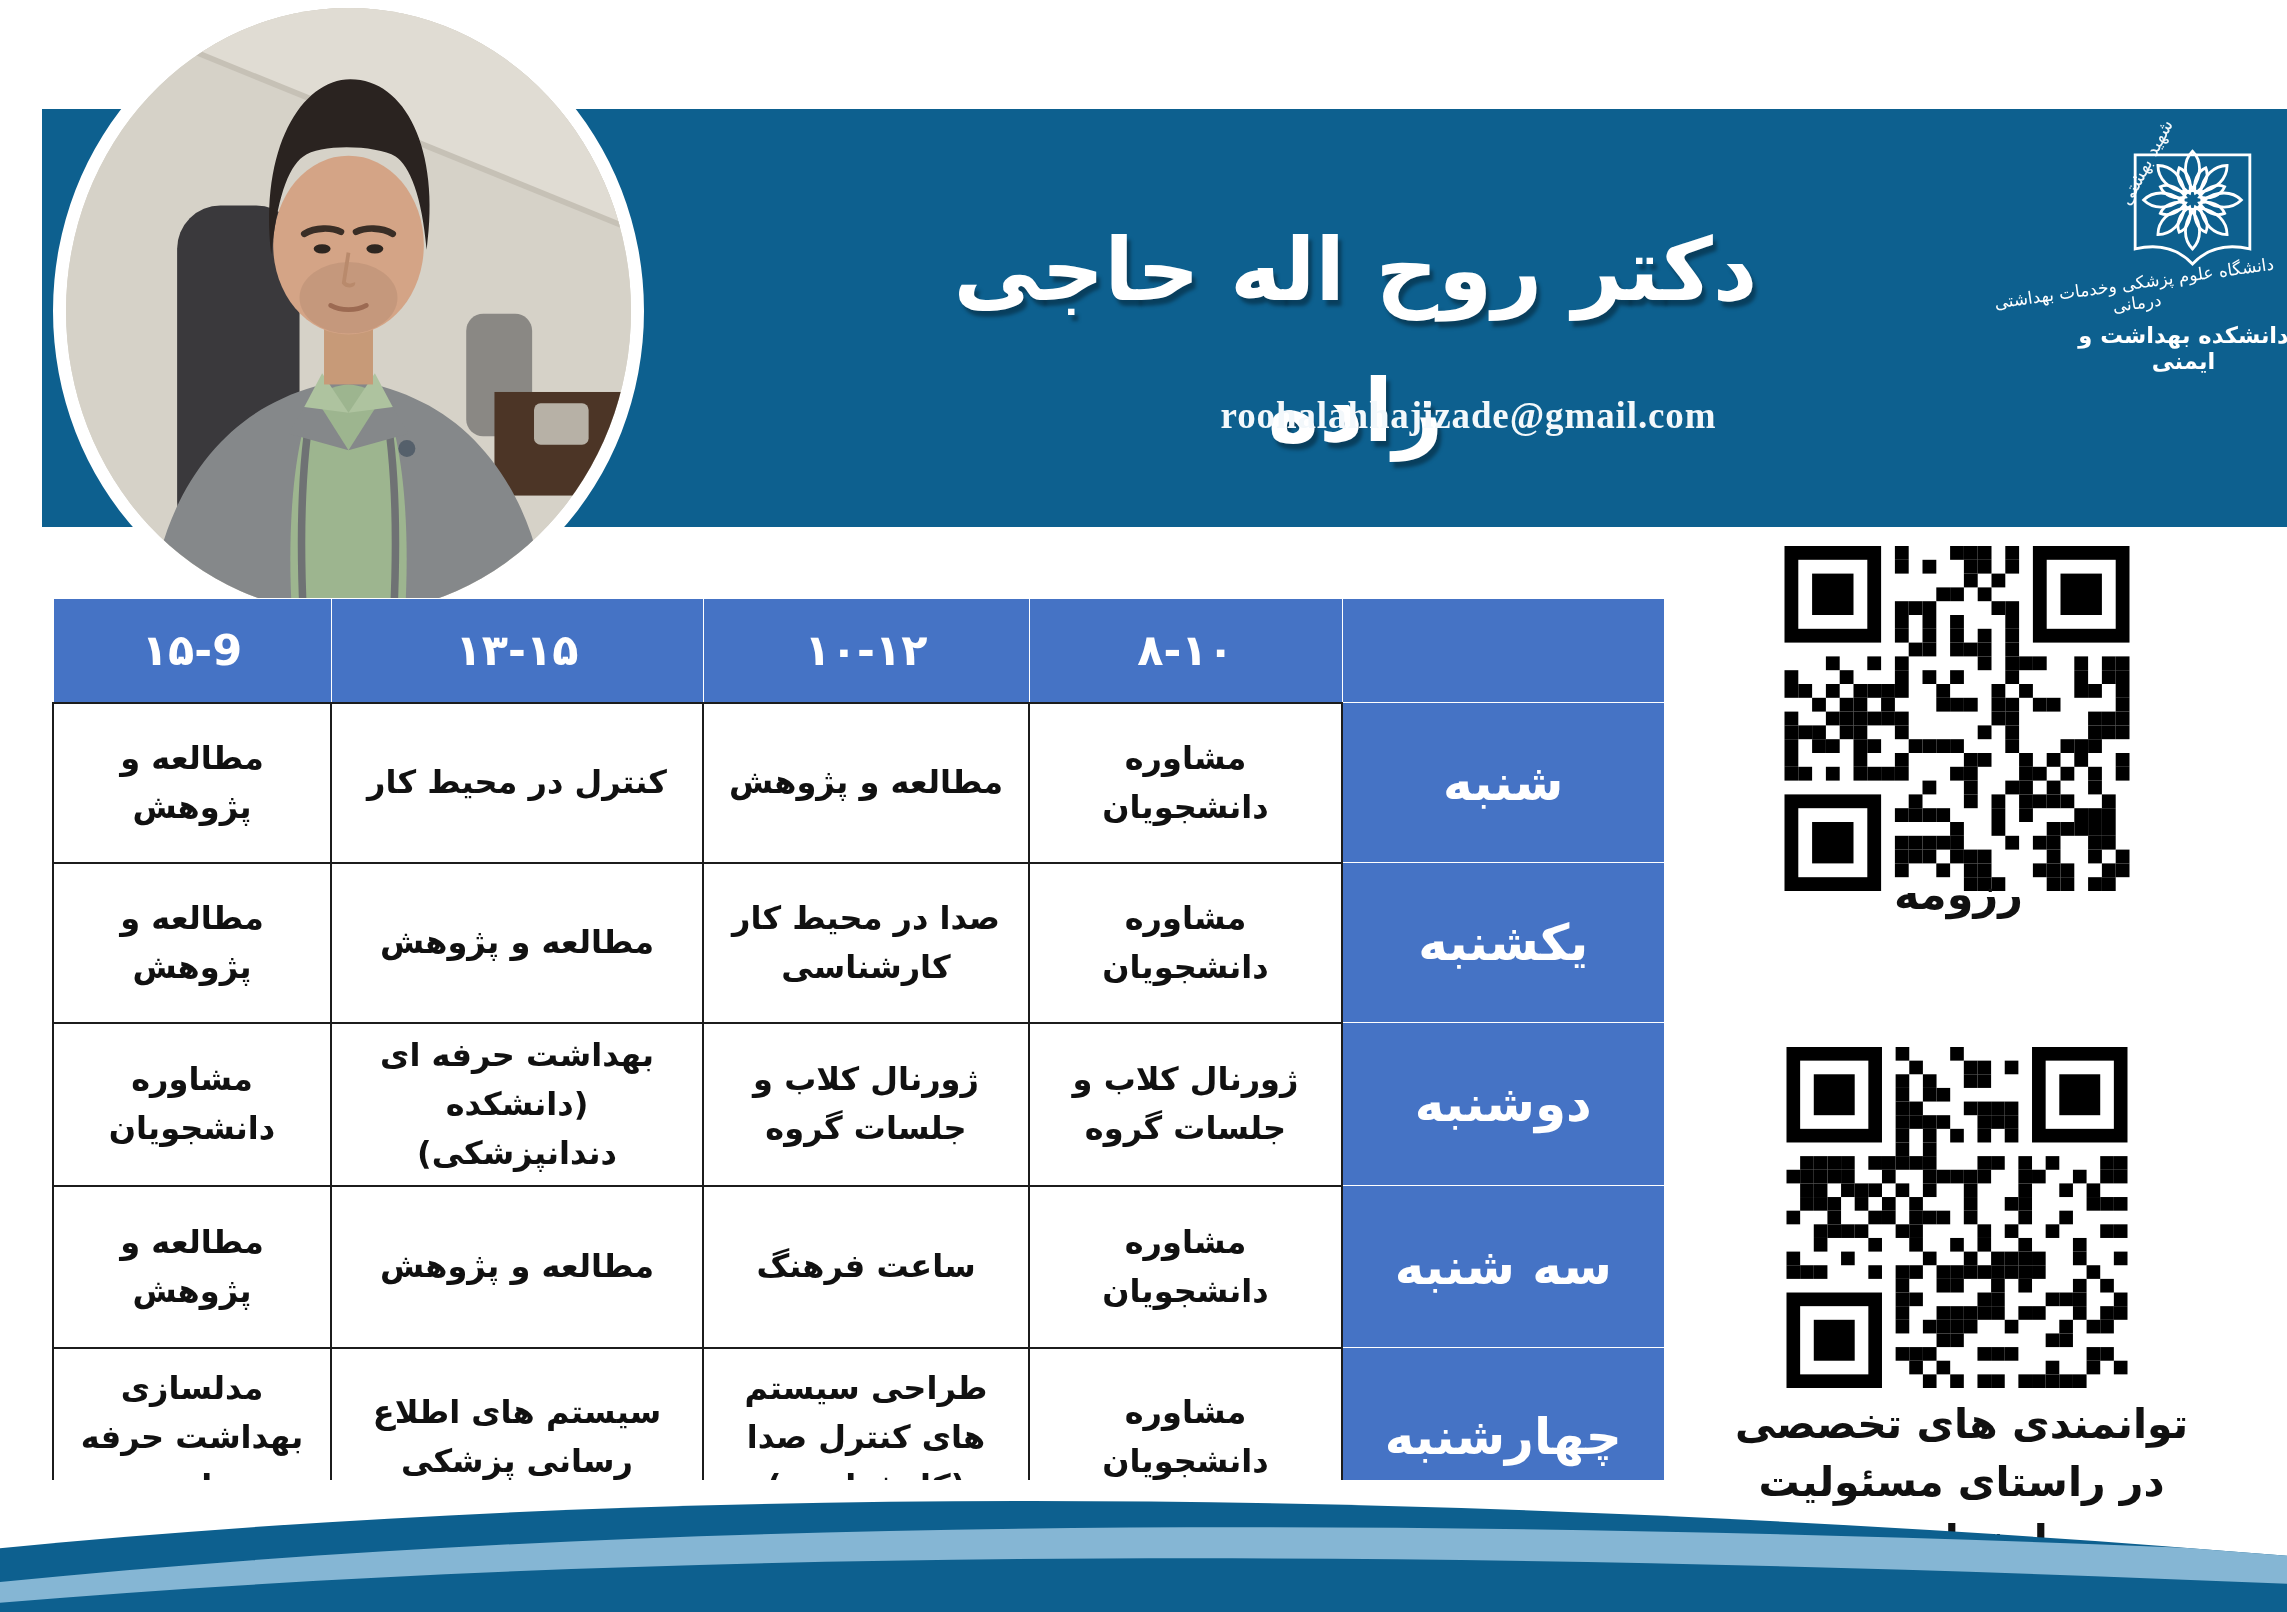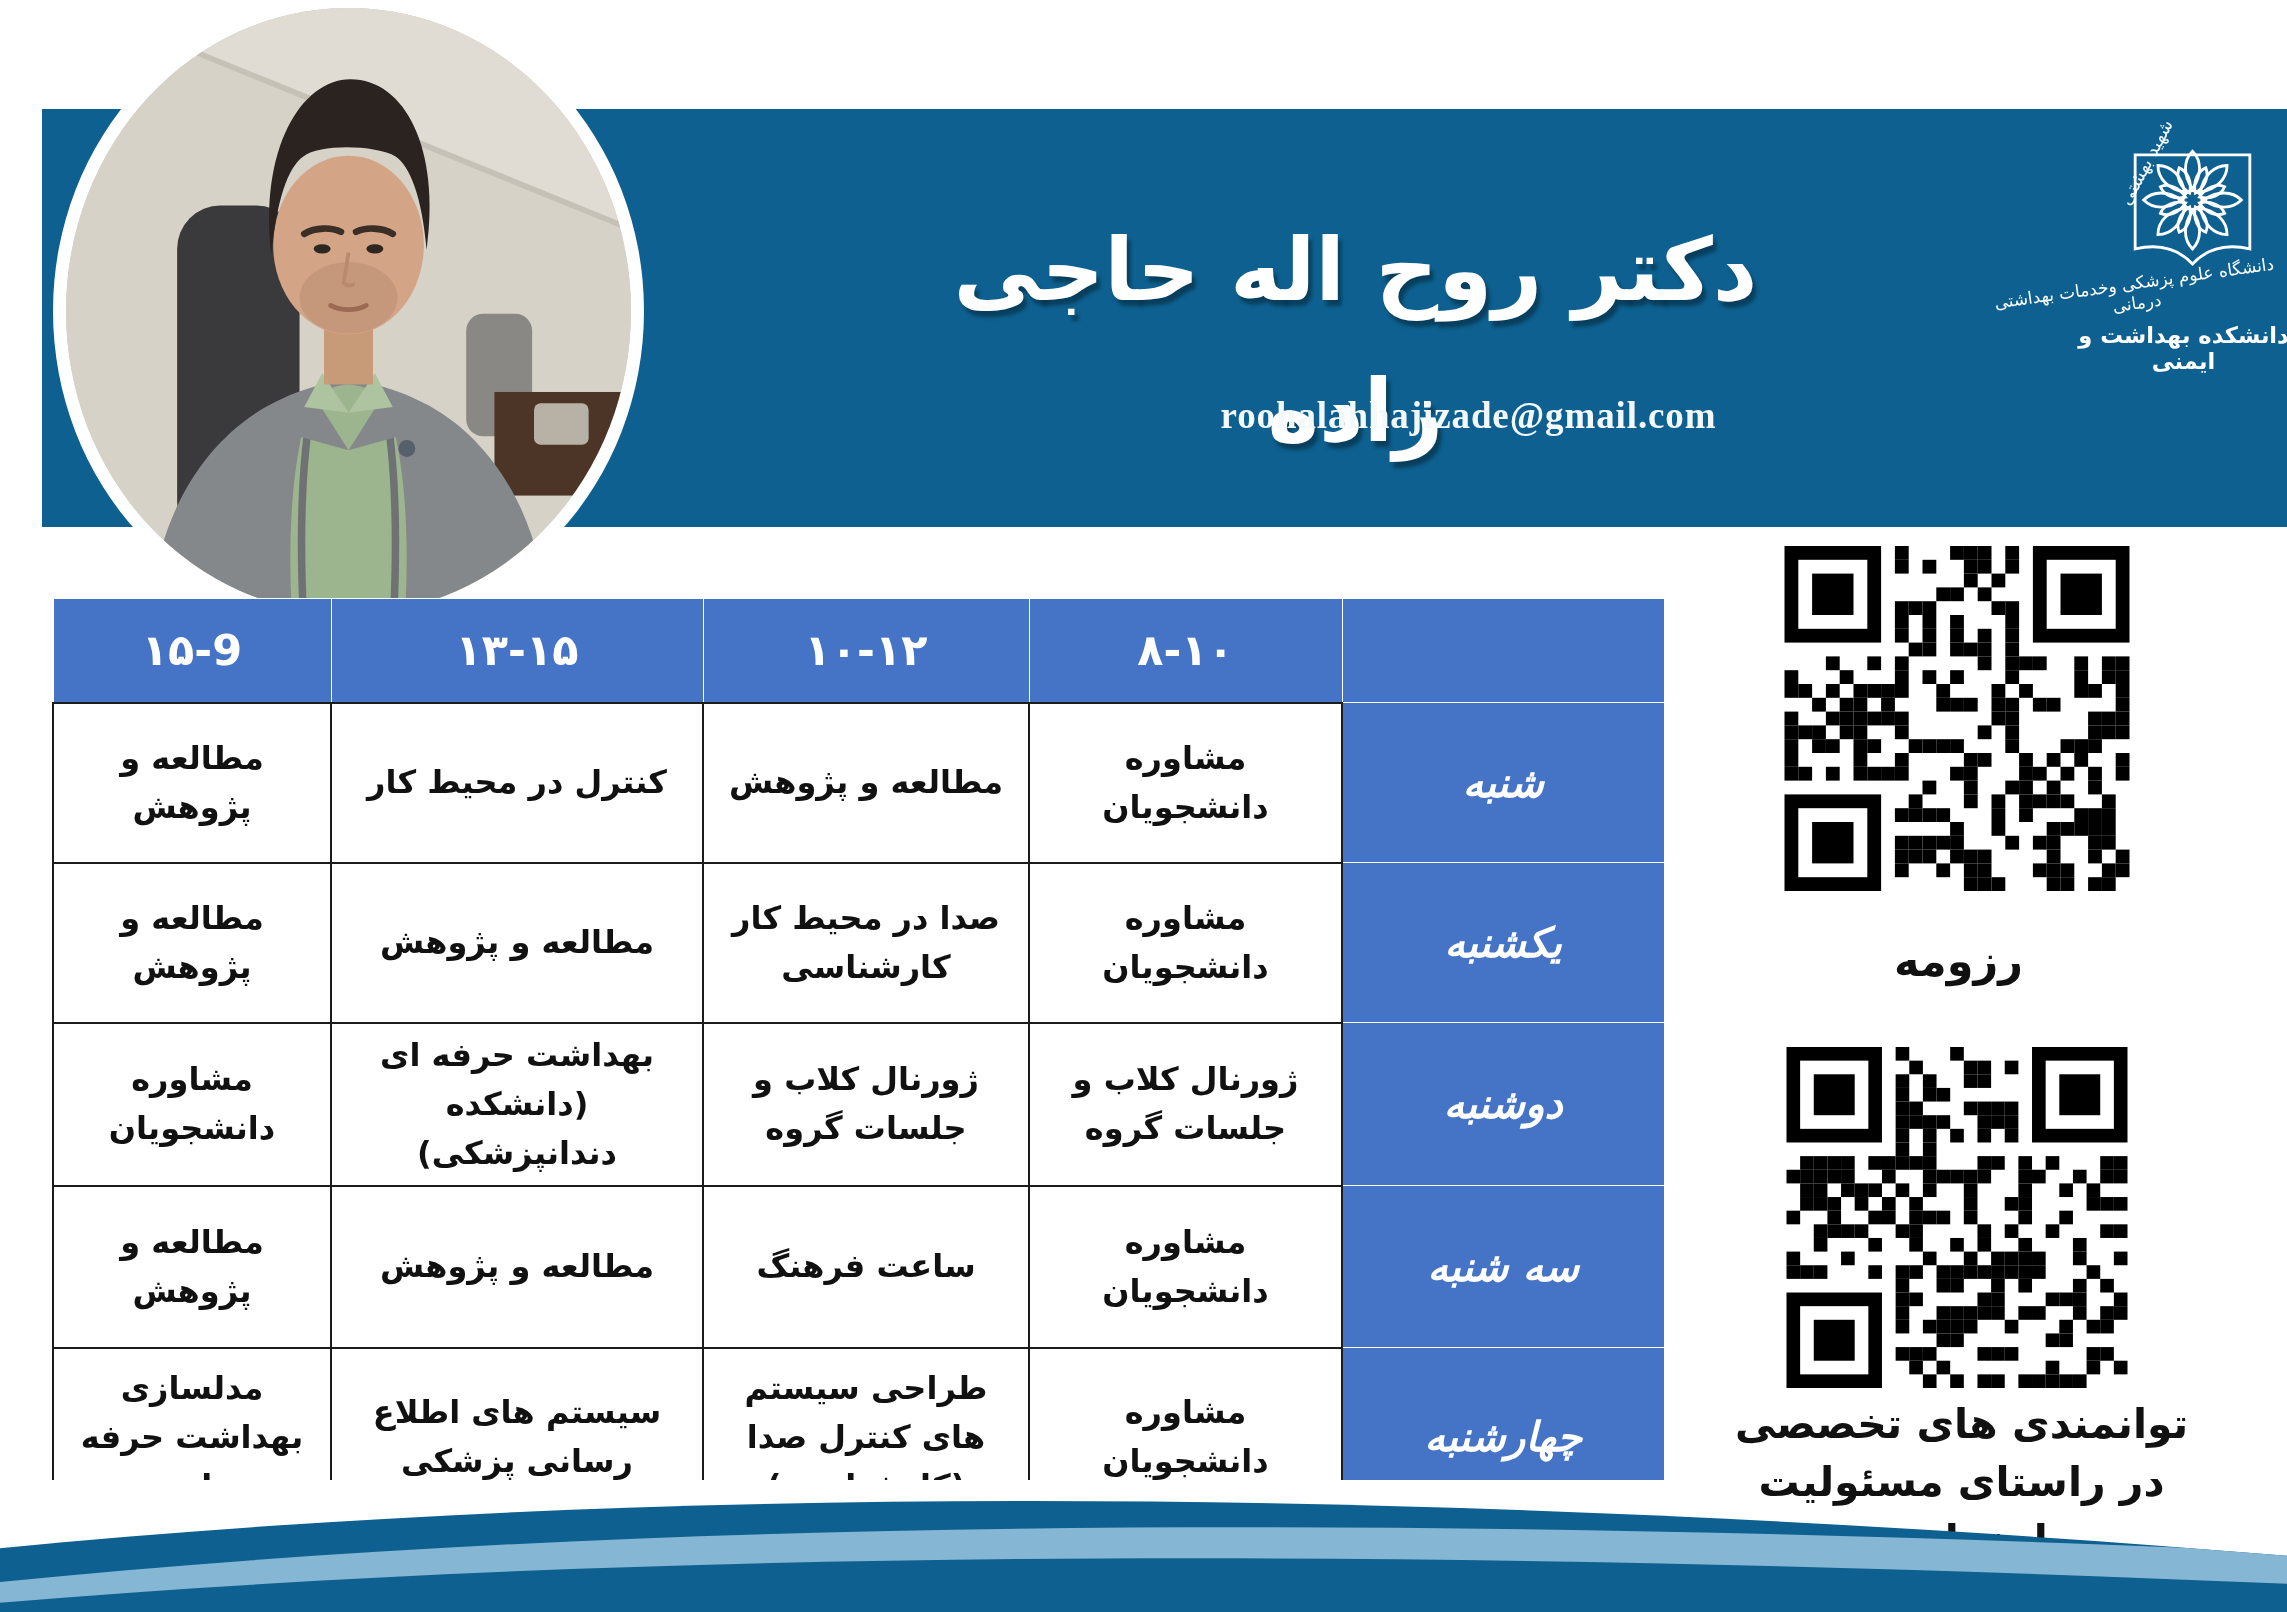--- a/index.html
+++ b/index.html
@@ -33,30 +33,30 @@
   .photo svg{display:block;width:100%;height:100%;}
 
   
   .table-wrap{position:absolute;left:52px;top:598px;width:1612px;height:882px;overflow:hidden;}
   table.schedule{border-collapse:collapse;table-layout:fixed;width:1610px;direction:rtl;}
   .schedule td,.schedule th{padding:0 9.4px;vertical-align:middle;text-align:center;overflow:hidden;}
   .schedule .blue{background:#4573c5;border:1.9px solid #ffffff;color:#ffffff;}
   .schedule .cell{background:#ffffff;border:2.8px solid #1c1c1c;color:#111111;
                   font-size:32px;font-weight:600;line-height:49px;}
   .schedule th.time{font-size:43px;font-weight:bold;}
-  .schedule td.day{font-size:41px;font-weight:bold;font-style:italic;}
+  .schedule td.day{font-size:50px;font-weight:bold;}
   tr.hrow{height:104px;} tr.r0{height:160px;} tr.r1{height:160px;}
   tr.r2{height:163px;} tr.r3{height:162px;} tr.r4{height:179px;}
 
   
   .qr{position:absolute;width:350px;background:#ffffff;}
   #qr1{left:1782px;top:546px;height:345px;}
   #qr2{left:1782px;top:1047px;height:341px;}
   .qr-label{position:absolute;direction:rtl;text-align:center;color:#111111;font-weight:bold;}
-  .qr-label-1{left:1723px;top:936px;width:471px;font-size:43px;}
+  .qr-label-1{left:1723px;top:869px;width:471px;font-size:43px;}
   .qr-label-2{left:1712px;top:1395px;width:499px;font-size:41px;line-height:58px;}
 
   
   .wave{position:absolute;left:0;top:1441px;width:2287px;height:172px;}
 </style>
 </head>
 <body>
 
 <div class="page">
 

